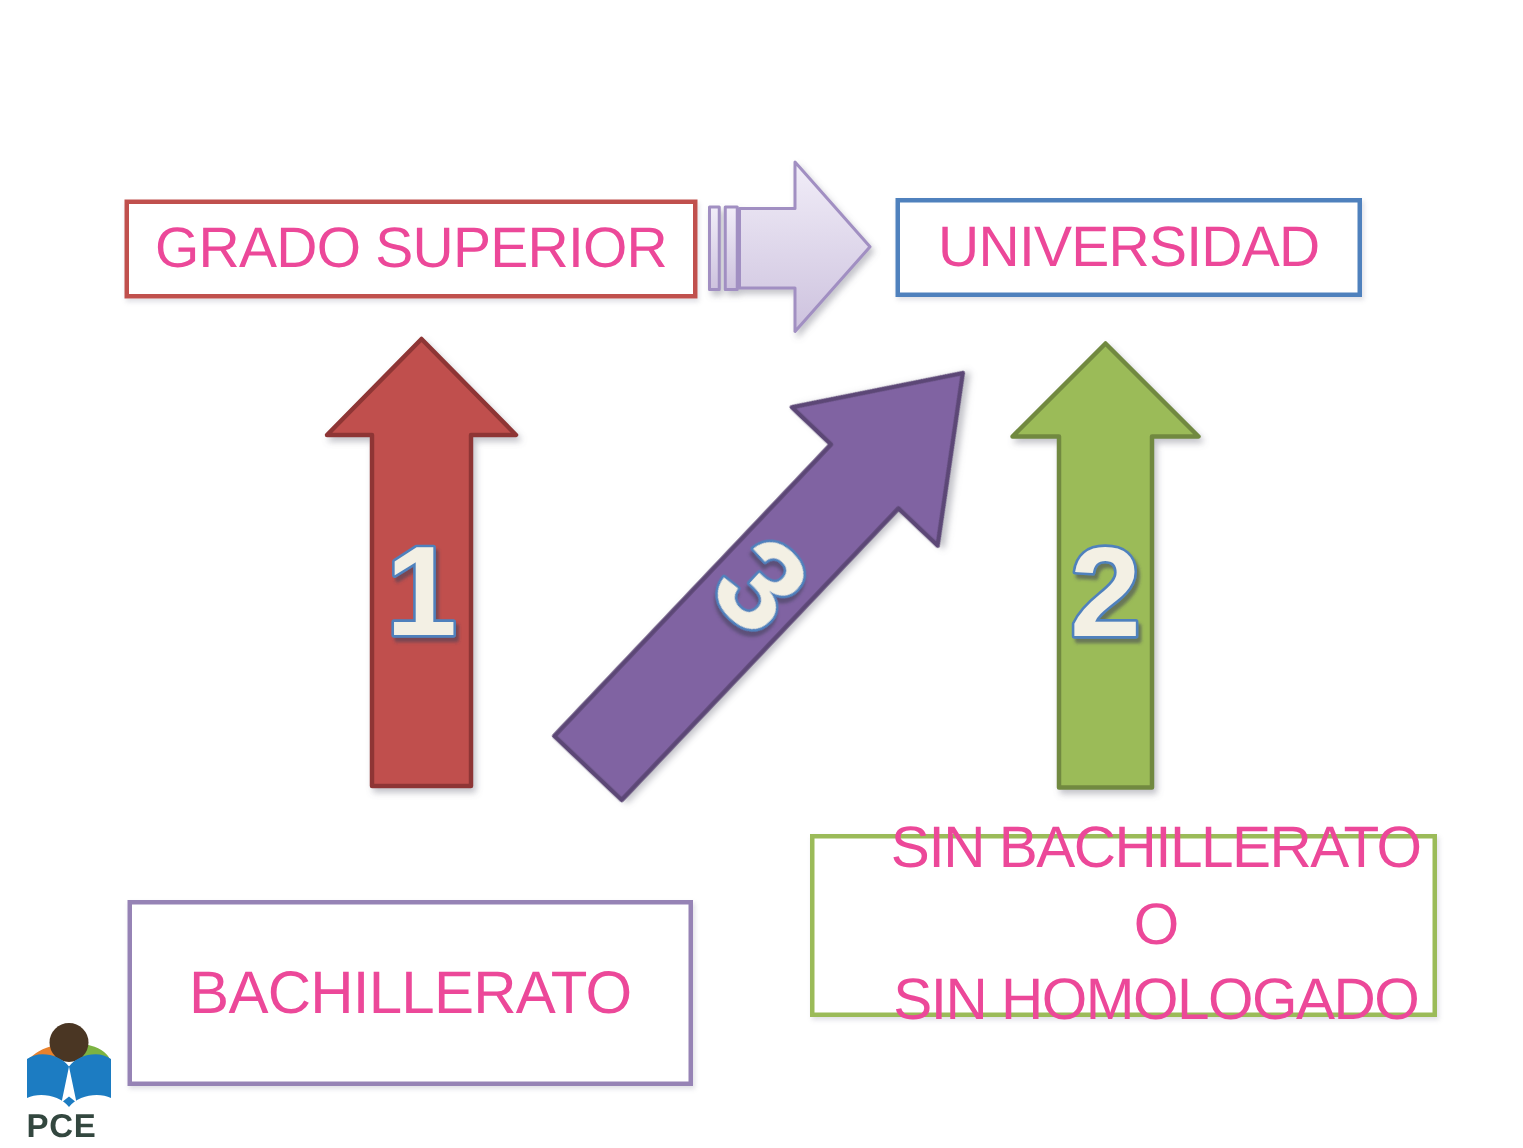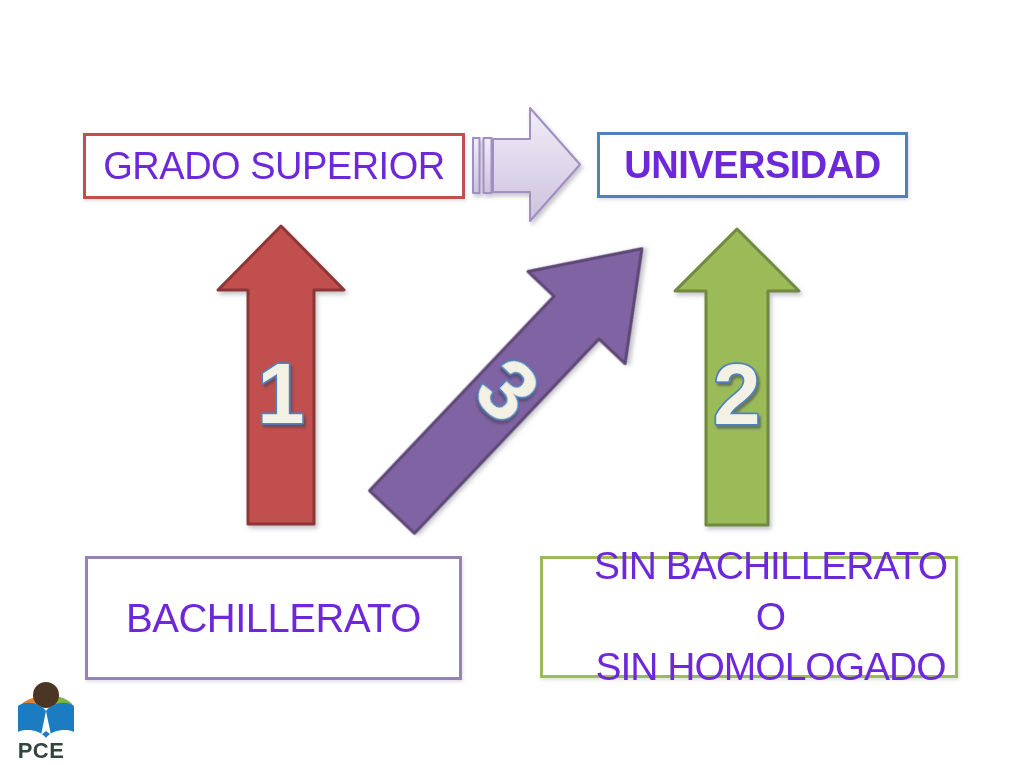--- a/index.html
+++ b/index.html
@@ -19,26 +19,26 @@
   .label-box {
     position: absolute;
     box-sizing: border-box;
     background: #ffffff;
     border: 3px solid #888;
     display: flex;
     flex-direction: column;
     align-items: center;
     justify-content: center;
     text-align: center;
-    color: #6d28d9;
+    color: #ec4899;
     box-shadow: 1px 2px 3px rgba(120,120,140,0.22);
     z-index: 2;
   }
   .box-grado        { left: 83px;  top: 133px; width: 382px; height: 66px;  font-size: 38px; letter-spacing: -0.5px; }
-  .box-universidad  { left: 597px; top: 132px; width: 311px; height: 66px;  font-size: 38px; letter-spacing: -0.5px; font-weight: bold; }
+  .box-universidad  { left: 597px; top: 132px; width: 311px; height: 66px;  font-size: 38px; letter-spacing: -0.5px; }
   .box-bachillerato { left: 85px;  top: 556px; width: 377px; height: 124px; font-size: 40px; letter-spacing: -0.5px; line-height: 1.3; }
   .box-sinbach      { left: 540px; top: 556px; width: 418px; height: 122px; font-size: 39px; letter-spacing: -1px;   line-height: 1.3; padding-left: 43px; }
   .arrow-number {
     font-family: "Liberation Sans", sans-serif;
     font-weight: bold;
     font-size: 85px;
     paint-order: stroke fill;
     stroke-linejoin: round;
   }
   .pce-logo {
@@ -98,21 +98,21 @@
   </svg>
 
   <div class="label-box box-grado" style="border-color: rgb(192, 80, 77);">
     <span>GRADO SUPERIOR</span>
   </div>
 
   <div class="label-box box-universidad" style="border-color: rgb(79, 129, 189);">
     <span>UNIVERSIDAD</span>
   </div>
 
-  <div class="label-box box-bachillerato" style="border-color: rgb(150, 131, 181);">
+  <div class="label-box box-bachillerato" style="border-color: rgb(150, 131, 181); margin-top: 44px;">
     <span>BACHILLERATO</span>
   </div>
 
   <div class="label-box box-sinbach" style="border-color: rgb(155, 187, 89);">
     <span>SIN BACHILLERATO O</span>
     <span>SIN HOMOLOGADO</span>
   </div>
 
   <svg class="pce-logo" viewBox="0 0 64 84" xmlns="http://www.w3.org/2000/svg">
     <ellipse cx="17" cy="27" rx="14" ry="6" transform="rotate(-25 17 27)" fill="#E8812C"></ellipse>

